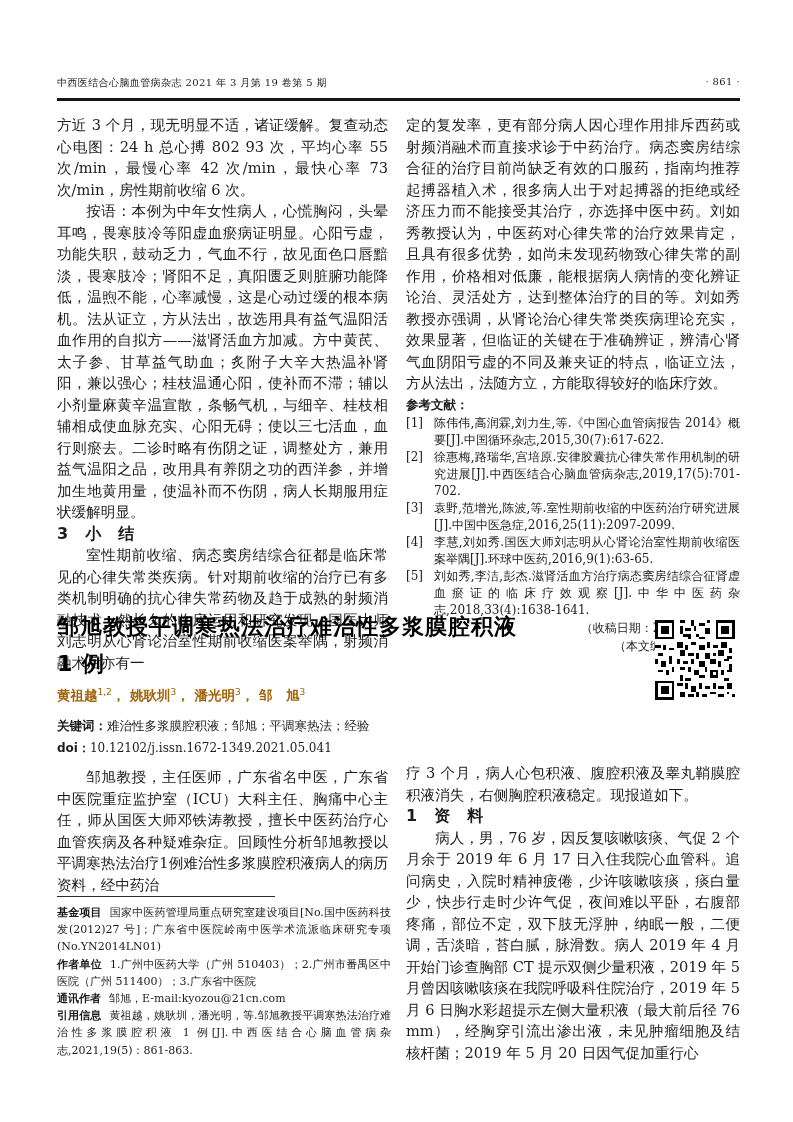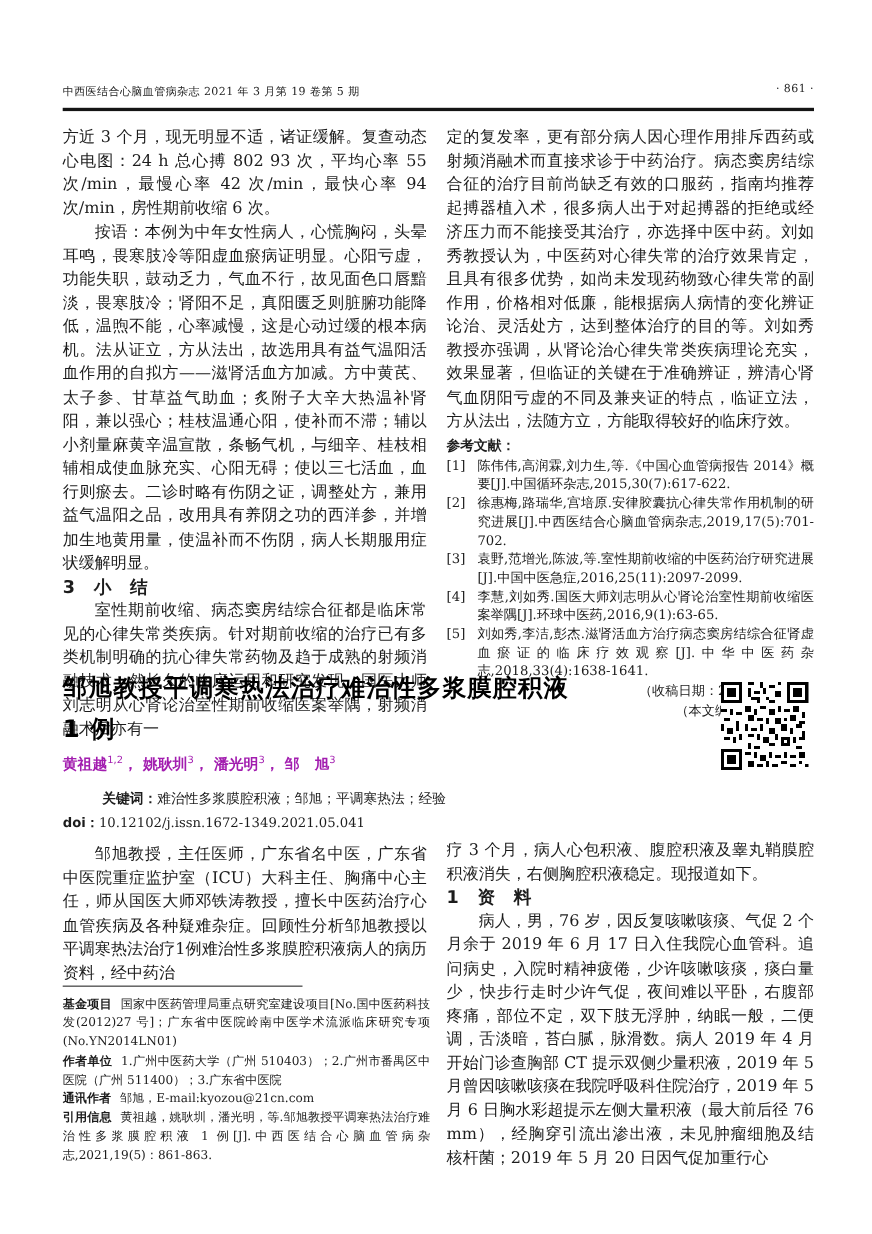--- a/index.html
+++ b/index.html
@@ -24,24 +24,24 @@
   .ref-num{width:24px;flex:0 0 24px;}
   .ref-text{flex:1;padding-left:4px;}
   .recv{font-size:12px;line-height:18px;text-align:right;padding-right:6px;}
   
   .a2-title{position:absolute;left:57px;top:608px;width:585px;
             font-family:"DejaVu Sans","Liberation Sans",sans-serif;font-weight:700;
             font-size:22px;line-height:37px;letter-spacing:1px;color:#000;}
   .qr{position:absolute;left:655px;top:620px;width:80px;height:80px;}
   .a2-authors{position:absolute;left:57px;top:686px;width:500px;
               font-family:"DejaVu Sans","Liberation Sans",sans-serif;font-weight:700;
-              font-size:13.5px;color:#a21caf;}
+              font-size:13.5px;color:#a16207;}
   .a2-authors sup{font-size:9px;font-weight:400;}
   .kw-line{position:absolute;left:57px;top:718px;width:560px;font-size:12.5px;}
-  .kw-label{font-family:"DejaVu Sans","Liberation Sans",sans-serif;font-weight:700;margin-left:36px;}
+  .kw-label{font-family:"DejaVu Sans","Liberation Sans",sans-serif;font-weight:700;}
   .doi-line{position:absolute;left:57px;top:740px;width:560px;font-size:12px;}
   .doi-label{font-weight:700;font-family:"DejaVu Sans","Liberation Sans",sans-serif;}
   .a2-left{left:57px;top:766px;width:331px;}
   .a2-right{left:406px;top:762px;width:334px;}
   
   .fn-rule{position:absolute;left:57px;top:896px;width:218px;height:1px;background:#2a2a2a;}
   .fn{position:absolute;left:57px;top:904px;width:334px;font-size:11px;line-height:17.2px;text-align:justify;}
   .fn p{margin:0;}
   .fn b{font-family:"DejaVu Sans","Liberation Sans",sans-serif;font-weight:700;padding-right:8px;}
   
@@ -53,21 +53,21 @@
 
 <div class="page">
 
   <div class="hdr">
     <span>中西医结合心脑血管病杂志 2021 年 3 月第 19 卷第 5 期</span>
     <span>· 861 ·</span>
   </div>
   <div class="hdr-rule"></div>
 
   <div class="col a1-left">
-    <p>方近 3 个月，现无明显不适，诸证缓解。复查动态心电图：24 h 总心搏 802 93 次，平均心率 55 次/min，最慢心率 42 次/min，最快心率 94 次/min，房性期前收缩 6 次。</p>
+    <p>方近 3 个月，现无明显不适，诸证缓解。复查动态心电图：24 h 总心搏 802 93 次，平均心率 55 次/min，最慢心率 42 次/min，最快心率 73 次/min，房性期前收缩 6 次。</p>
     <p class="ind">按语：本例为中年女性病人，心慌胸闷，头晕耳鸣，畏寒肢冷等阳虚血瘀病证明显。心阳亏虚，功能失职，鼓动乏力，气血不行，故见面色口唇黯淡，畏寒肢冷；肾阳不足，真阳匮乏则脏腑功能降低，温煦不能，心率减慢，这是心动过缓的根本病机。法从证立，方从法出，故选用具有益气温阳活血作用的自拟方——滋肾活血方加减。方中黄芪、太子参、甘草益气助血；炙附子大辛大热温补肾阳，兼以强心；桂枝温通心阳，使补而不滞；辅以小剂量麻黄辛温宣散，条畅气机，与细辛、桂枝相辅相成使血脉充实、心阳无碍；使以三七活血，血行则瘀去。二诊时略有伤阴之证，调整处方，兼用益气温阳之品，改用具有养阴之功的西洋参，并增加生地黄用量，使温补而不伤阴，病人长期服用症状缓解明显。</p>
     <p class="sec-head">3　小　结</p>
     <p class="ind">室性期前收缩、病态窦房结综合征都是临床常见的心律失常类疾病。针对期前收缩的治疗已有多类机制明确的抗心律失常药物及趋于成熟的射频消融技术，然长久的临床运用和研究发现，国医大师刘志明从心肾论治室性期前收缩医案举隅，射频消融术后亦有一</p>
   </div>
 
   <div class="col a1-right">
     <p>定的复发率，更有部分病人因心理作用排斥西药或射频消融术而直接求诊于中药治疗。病态窦房结综合征的治疗目前尚缺乏有效的口服药，指南均推荐起搏器植入术，很多病人出于对起搏器的拒绝或经济压力而不能接受其治疗，亦选择中医中药。刘如秀教授认为，中医药对心律失常的治疗效果肯定，且具有很多优势，如尚未发现药物致心律失常的副作用，价格相对低廉，能根据病人病情的变化辨证论治、灵活处方，达到整体治疗的目的等。刘如秀教授亦强调，从肾论治心律失常类疾病理论充实，效果显著，但临证的关键在于准确辨证，辨清心肾气血阴阳亏虚的不同及兼夹证的特点，临证立法，方从法出，法随方立，方能取得较好的临床疗效。</p>
     <p class="refs-head">参考文献：</p>
     <div class="ref-row">
       <span class="ref-num">[1]</span>

